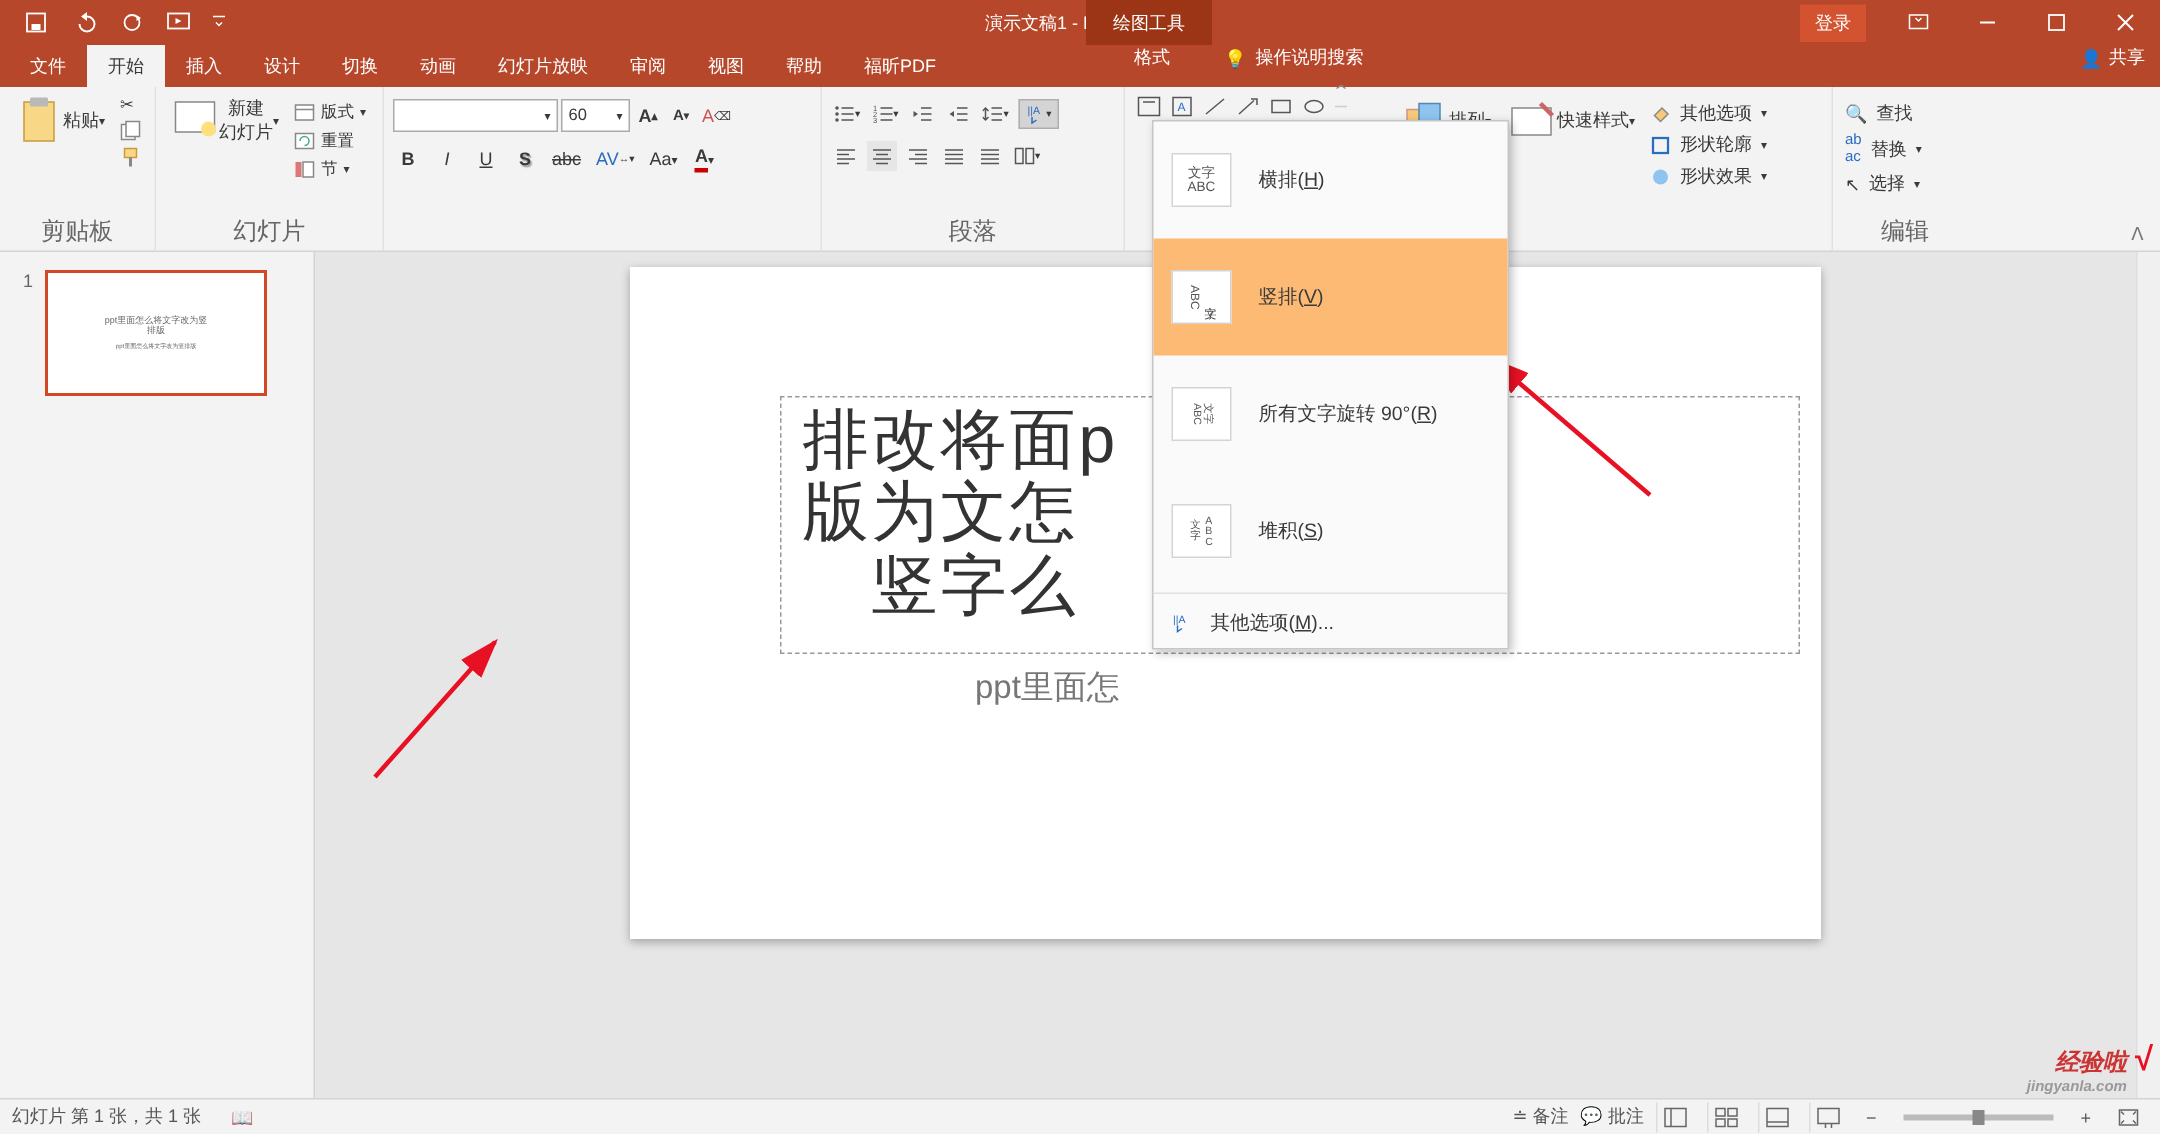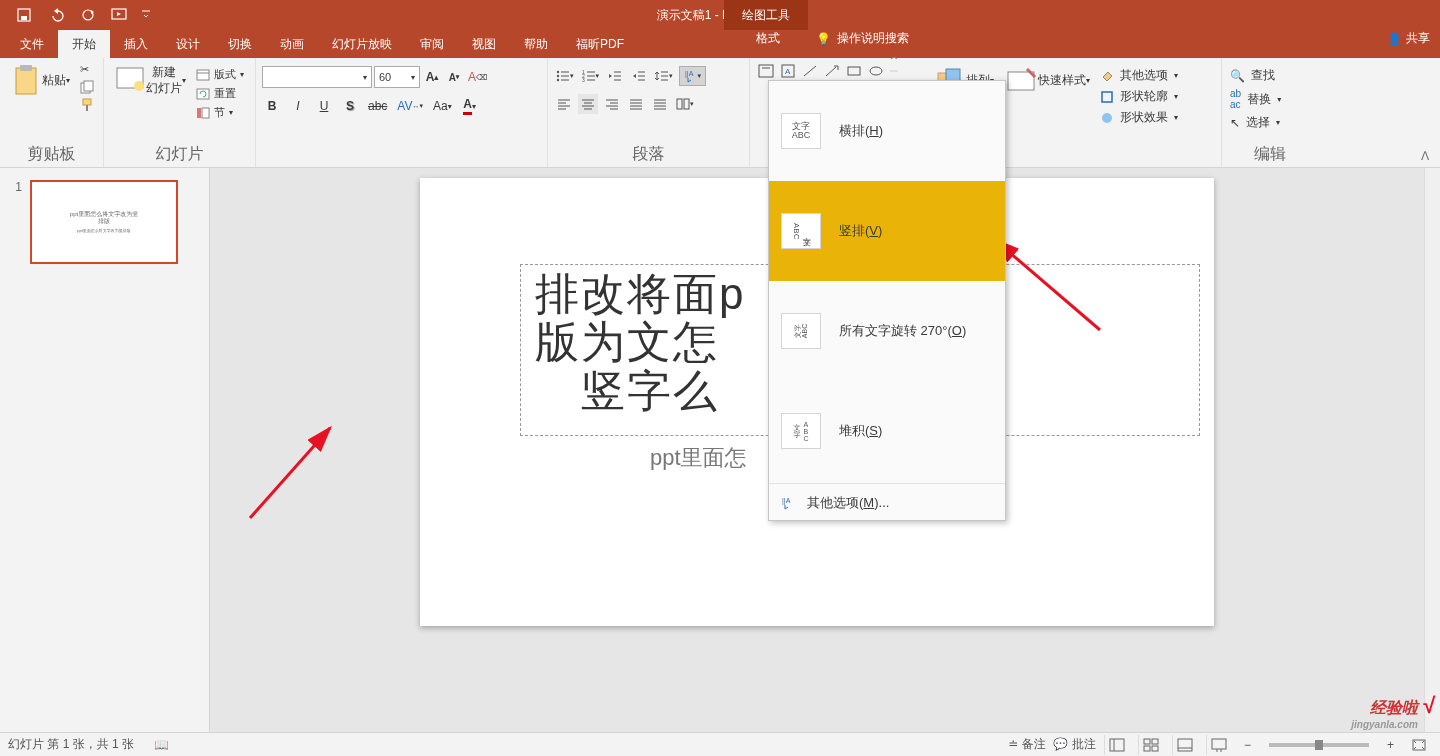--- a/index.html
+++ b/index.html
@@ -50,22 +50,22 @@
 .slide-canvas { width: 794px; height: 448px; background: #fff; box-shadow: 0 2px 6px rgba(0,0,0,0.3); position: relative; }
 .textbox-sel { position: absolute; left: 100px; top: 86px; width: 680px; height: 172px; border: 1px dashed #999; }
 .vert-text { position: absolute; display: flex; flex-direction: row-reverse; gap: 2px; font-size: 44px; font-weight: 300; color: #333; font-family: "SimHei","Microsoft YaHei"; }
 .vert-col { display: flex; flex-direction: column; line-height: 1.1; }
 .subtitle-box { position: absolute; left: 230px; top: 265px; font-size: 22px; color: #777; }
 .red-arrow { position: absolute; pointer-events: none; }
 .scrollbar-v { width: 16px; background: #f0f0f0; border-left: 1px solid #ddd; }
 
 
 .text-dir-menu { position: absolute; left: 768px; top: 80px; width: 238px; background: #fafafa; border: 1px solid #c6c6c6; box-shadow: 2px 2px 6px rgba(0,0,0,0.25); z-index: 100; font-size: 13px; color: #3b3a39; }
-.menu-item { display: flex; align-items: center; gap: 18px; padding: 32px 12px; cursor: pointer; }
-.menu-item:hover, .menu-item.hover { background: #eab308; }
+.menu-item { display: flex; align-items: center; gap: 18px; padding: 21px 12px; cursor: pointer; }
+.menu-item:hover, .menu-item.hover { background: #fdba74; }
 .menu-item .thumb { width: 40px; height: 36px; background: #fff; border: 1px solid #d4d4d4; display: flex; align-items: center; justify-content: center; font-size: 9px; color: #555; flex-direction: column; line-height: 1; }
 .menu-sep { height: 1px; background: #e1e1e1; margin: 2px 0; }
 .menu-more { display: flex; align-items: center; gap: 10px; padding: 8px 12px; cursor: pointer; }
 
 .text-dir-btn-active { background: #d4d4d4; border: 1px solid #aeaeae; }
 
 
 .shape-list { display: flex; flex-wrap: wrap; width: 170px; gap: 2px; }
 .shape-item { width: 20px; height: 18px; display: flex; align-items: center; justify-content: center; }
 .style-row { display: flex; align-items: center; gap: 6px; padding: 1px 2px; cursor: pointer; font-size: 12px; }
@@ -115,20 +115,45 @@
         </svg>
       </div>
     <div class="qat-btn" style="width:16px;">
         <svg width="10" height="10">
           <path d="M1 1 L9 1 M3 5 L5 7 L7 5" stroke="#fff" stroke-width="1" fill="none"></path>
         </svg>
       </div>
   </div>
   <div class="title-text">演示文稿1 - PowerPoint</div>
   <div class="contextual-tab">绘图工具</div>
+  <div class="win-controls">
+    <div class="login-btn">登录</div>
+    <div class="win-btn">
+        <svg width="14" height="12">
+          <rect x="1" y="1" width="12" height="9" fill="none" stroke="#fff"></rect>
+          <path d="M5 3 L7 5 L9 3" stroke="#fff" fill="none"></path>
+        </svg>
+      </div>
+    <div class="win-btn">
+        <svg width="12" height="12">
+          <line x1="1" y1="6" x2="11" y2="6" stroke="#fff" stroke-width="1.3"></line>
+        </svg>
+      </div>
+    <div class="win-btn">
+        <svg width="12" height="12">
+          <rect x="1" y="1" width="10" height="10" fill="none" stroke="#fff" stroke-width="1.2"></rect>
+        </svg>
+      </div>
+    <div class="win-btn">
+        <svg width="12" height="12">
+          <line x1="1" y1="1" x2="11" y2="11" stroke="#fff" stroke-width="1.3"></line>
+          <line x1="11" y1="1" x2="1" y2="11" stroke="#fff" stroke-width="1.3"></line>
+        </svg>
+      </div>
+  </div>
 </div>
 
 <div class="menu-bar">
   <div class="menu-tab">文件</div>
   <div class="menu-tab active">开始</div>
   <div class="menu-tab">插入</div>
   <div class="menu-tab">设计</div>
   <div class="menu-tab">切换</div>
   <div class="menu-tab">动画</div>
   <div class="menu-tab">幻灯片放映</div>
@@ -495,23 +520,23 @@
   </div>
   <div class="menu-item hover">
     <div class="thumb" style="flex-direction:row;gap:2px;">
         <span style="writing-mode:vertical-rl;font-size:8px;">ABC</span>
         <span style="writing-mode:vertical-rl;font-size:8px;">文字</span>
       </div>
     <span><span>竖排</span>(<span class="underline-key">V</span>)</span>
   </div>
   <div class="menu-item">
     <div class="thumb">
-        <span style="transform:rotate(-90deg);font-size:7px;">文字<br>ABC</span>
-      </div>
-    <span><span>所有文字旋转 270°</span>(<span class="underline-key">O</span>)</span>
+        <span style="transform:rotate(90deg);font-size:7px;">文字<br>ABC</span>
+      </div>
+    <span><span>所有文字旋转 90°</span>(<span class="underline-key">R</span>)</span>
   </div>
   <div class="menu-item">
     <div class="thumb" style="flex-direction:row;gap:3px;">
         <span style="font-size:7px;line-height:1;">文<br>字</span>
         <span style="font-size:7px;line-height:1;">A<br>B<br>C</span>
       </div>
     <span><span>堆积</span>(<span class="underline-key">S</span>)</span>
   </div>
   <div class="menu-sep"></div>
   <div class="menu-more">

